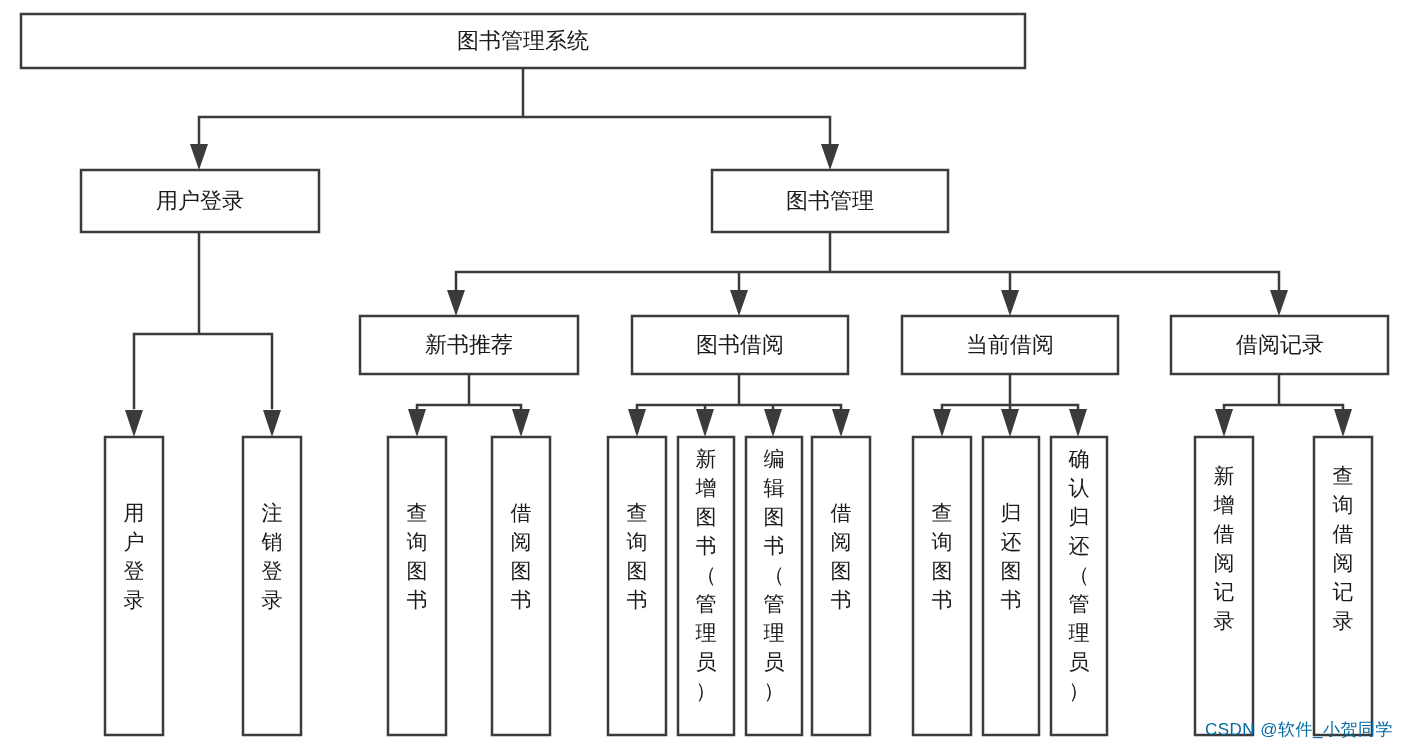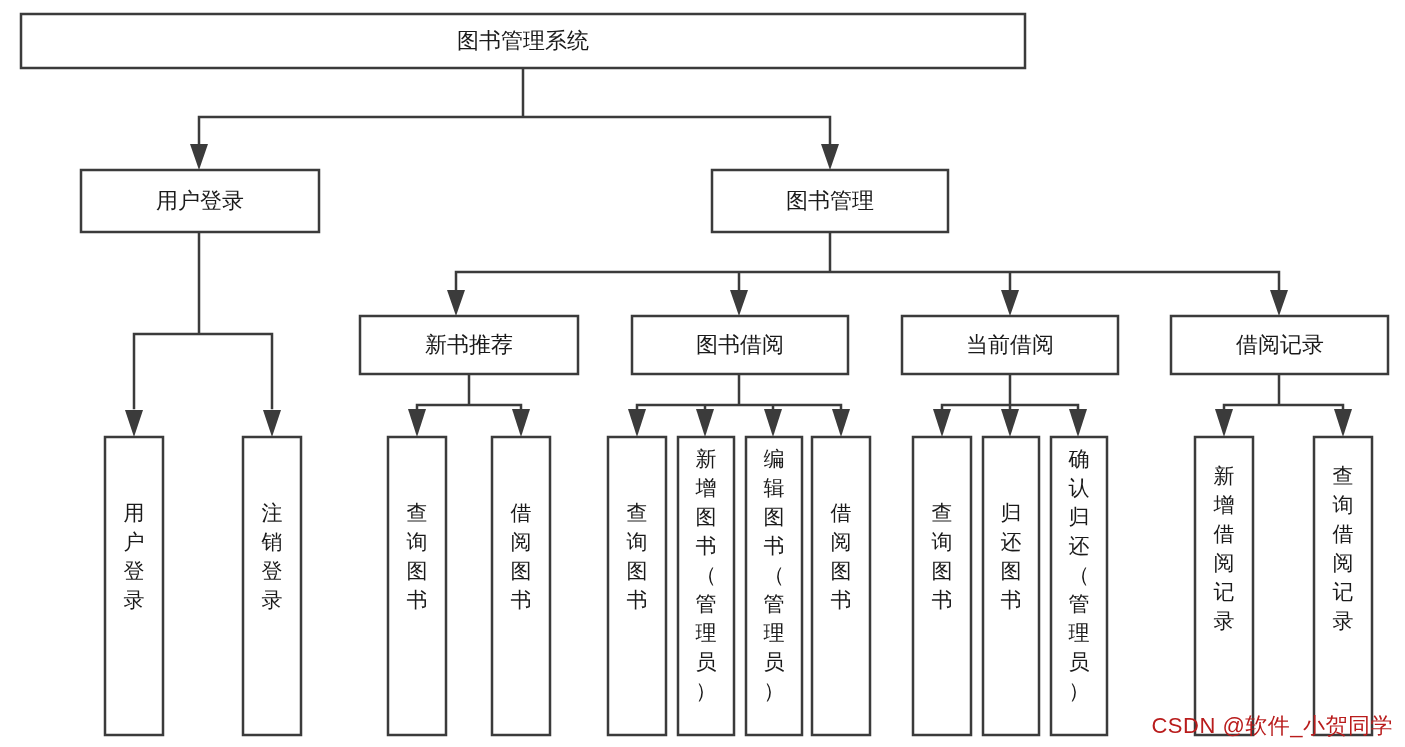--- a/index.html
+++ b/index.html
@@ -47,22 +47,22 @@
     font-family: "Liberation Sans", "DejaVu Sans", sans-serif;
     font-size: 21px;
     fill: #1a1a1a;
     text-anchor: middle;
   }
   .watermark {
     position: absolute;
     right: 12px;
     bottom: 6px;
     font-family: "Liberation Sans", "DejaVu Sans", sans-serif;
-    font-size: 22px;
-    color: #b91c1c;
+    font-size: 17px;
+    color: #0369a1;
     letter-spacing: 0.5px;
     white-space: nowrap;
     pointer-events: none;
   }
 </style>
 </head>
 <body>
 
 <svg id="diagram" viewBox="0 0 1405 747">
 

